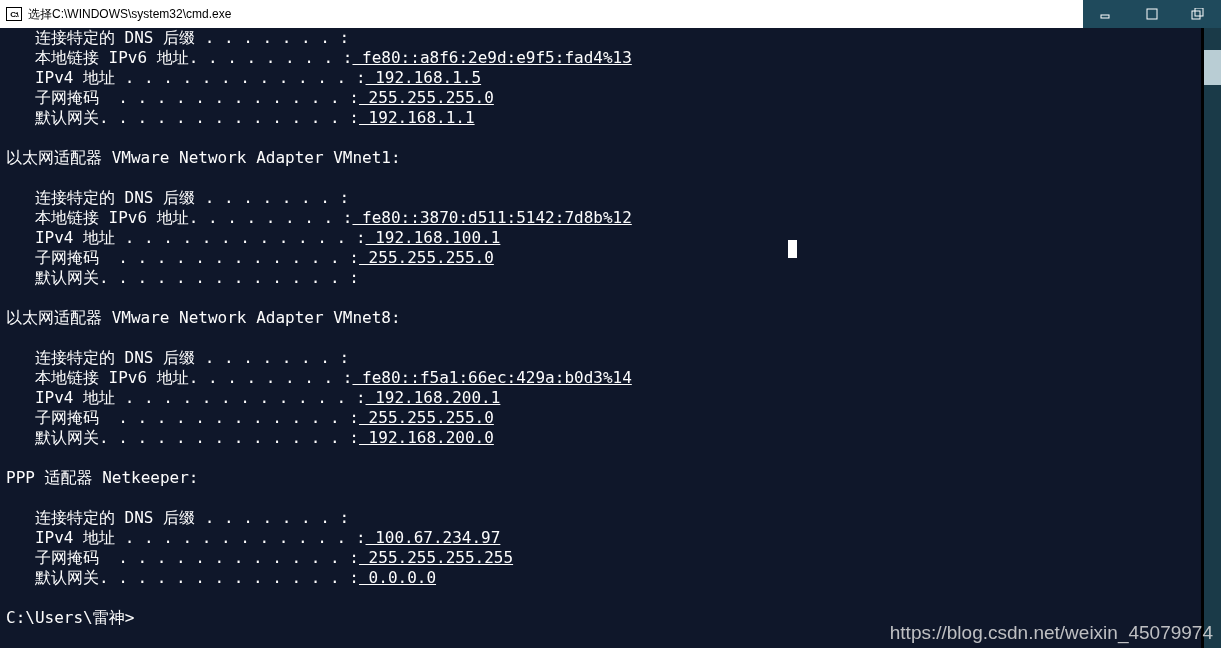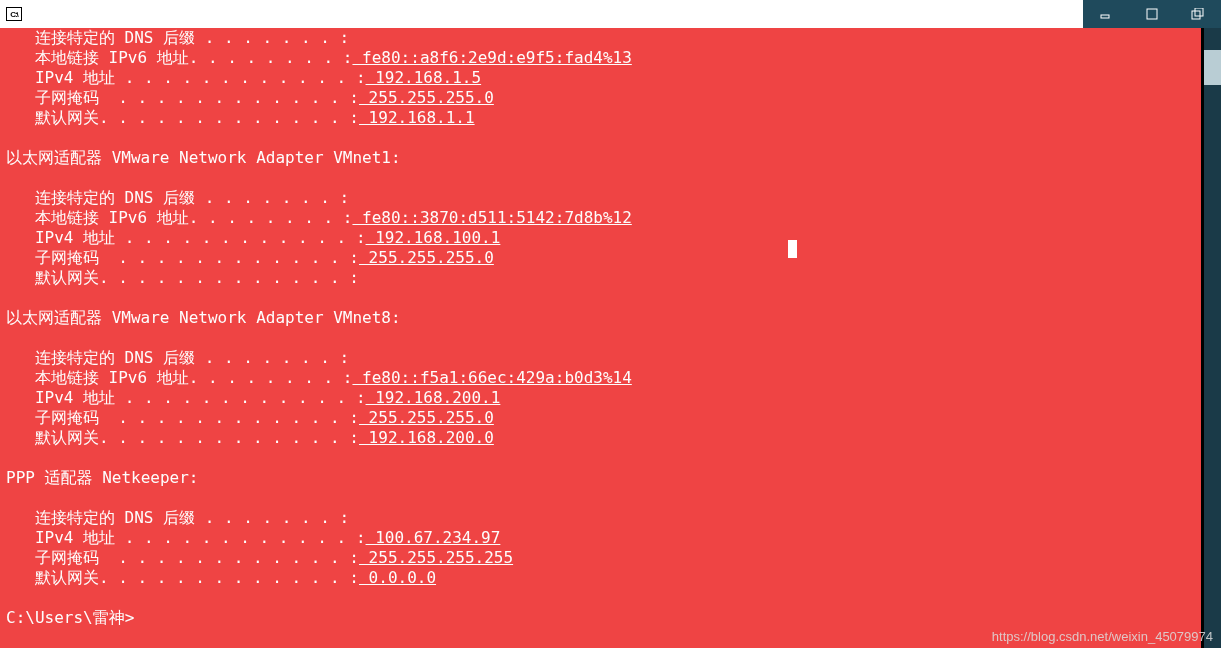--- a/index.html
+++ b/index.html
@@ -45,21 +45,21 @@
   .winctrls .btn {
     width: 46px;
     height: 28px;
     display: flex;
     align-items: center;
     justify-content: center;
     background: #1f4a5c;
   }
   .winctrls .btn svg { stroke: #fff; stroke-width: 1; fill: none; }
   .term {
-    background: #ef4444;
+    background: #0f172a;
     color: #fdfdfd;
     padding: 0 0 0 6px;
     line-height: 20px;
     white-space: pre;
     font-size: 16px;
     letter-spacing: 0;
     width: calc(100% - 20px);
     height: calc(100% - 28px);
     overflow: hidden;
   }
@@ -90,31 +90,32 @@
     width: 17px;
     height: 35px;
     background: #b9cdd4;
   }
   .watermark {
     position: absolute;
     right: 8px;
     bottom: 4px;
     color: #ddd;
     font-family: Arial, sans-serif;
-    font-size: 13px;
+    font-size: 19px;
     opacity: 0.85;
   }
   .label { display:inline; }
   .val { display:inline;text-decoration:underline; }
 </style>
 </head>
 <body>
 
 <div class="titlebar">
   <span class="ico">C:\</span>
+  <span>选择C:\WINDOWS\system32\cmd.exe</span>
   <div class="winctrls">
     <div class="btn">
       <svg width="12" height="12">
           <rect x="1" y="7" width="8" height="3"></rect>
         </svg>
     </div>
     <div class="btn">
       <svg width="12" height="12">
           <rect x="1" y="1" width="10" height="10"></rect>
         </svg>

